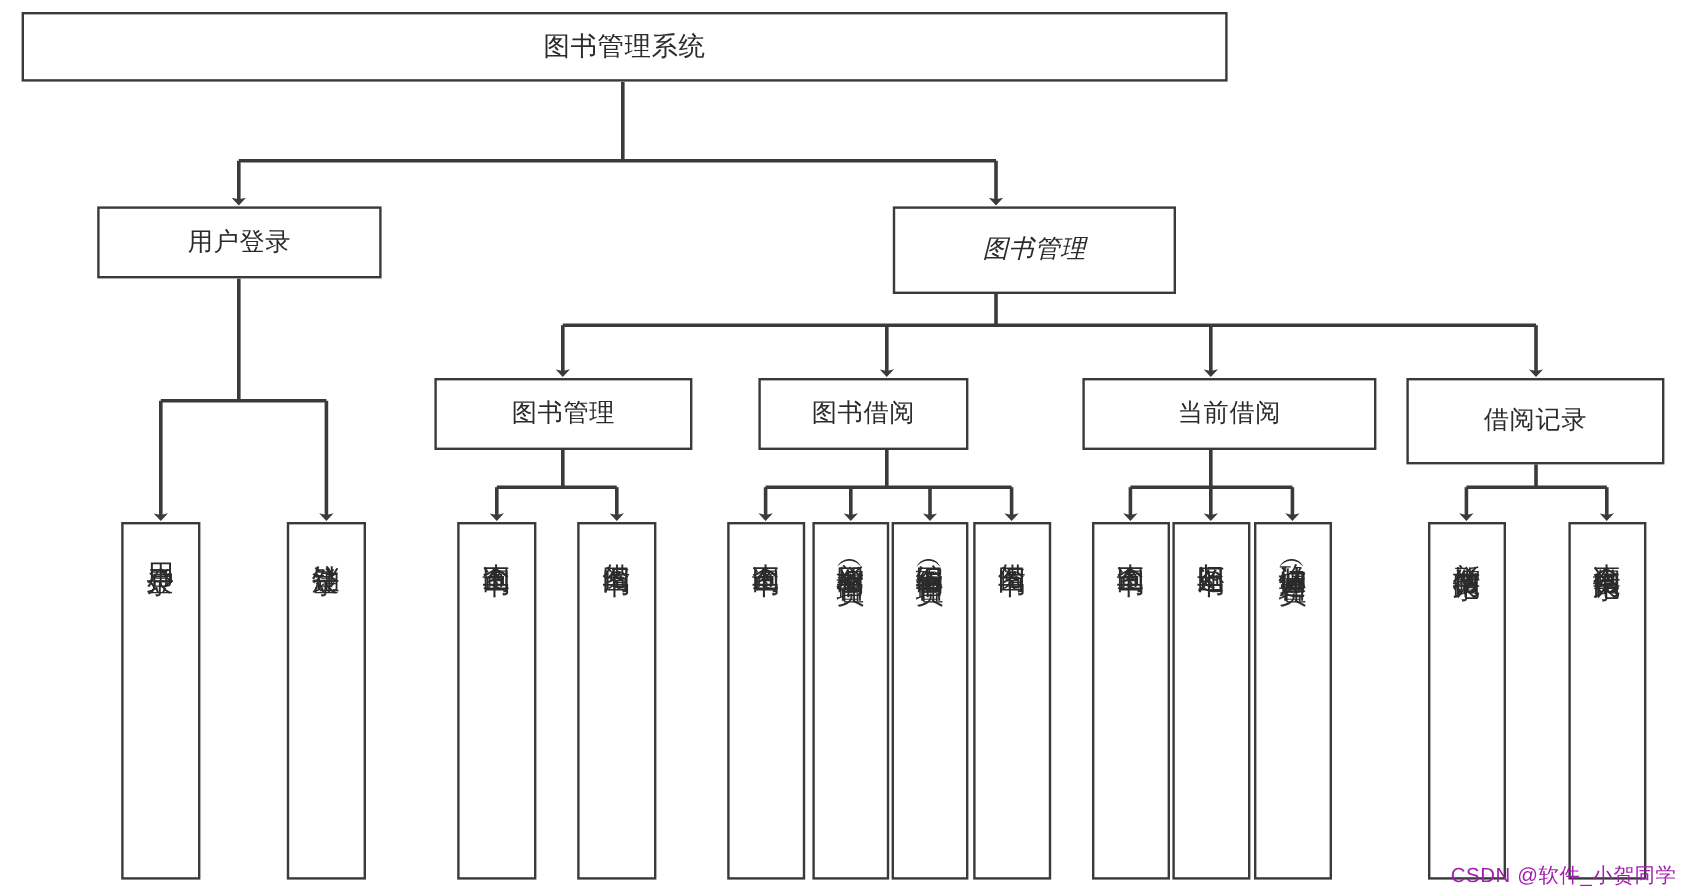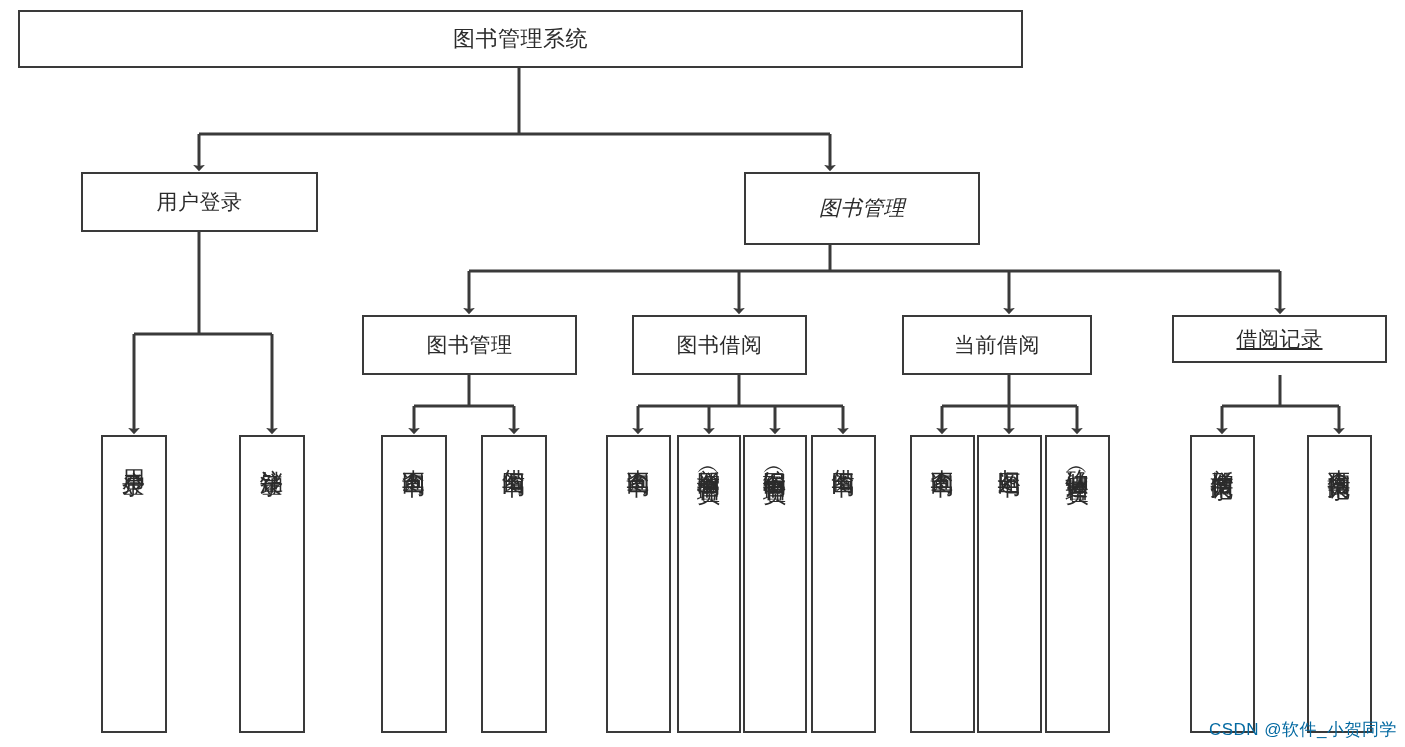--- a/index.html
+++ b/index.html
@@ -60,21 +60,21 @@
     max-height: 272px;
   }
   .node.title .label {
     font-size: 22px;
   }
   #watermark {
     position: absolute;
     right: 8px;
     bottom: 6px;
     font-size: 17px;
-    color: #0369a1;
+    color: #a21caf;
     letter-spacing: 0.5px;
     white-space: nowrap;
     user-select: none;
   }
 </style>
 </head>
 <body>
 
 <div id="diagram-root">
 
@@ -141,25 +141,25 @@
   </div>
 
   <div class="node horizontal" style="left:362px; top:315px; width:215px; height:60px;">
     <span class="label">图书管理</span>
   </div>
 
   <div class="node horizontal" style="left:632px; top:315px; width:175px; height:60px;">
     <span class="label">图书借阅</span>
   </div>
 
-  <div class="node horizontal" style="left:902px; top:315px; width:190px; height:60px;">
+  <div class="node horizontal" style="left:902px; top:315px; width:245px; height:60px;">
     <span class="label">当前借阅</span>
   </div>
 
-  <div class="node horizontal" style="left:1172px; top:315px; width:215px; height:48px;text-decoration:underline;">
+  <div class="node horizontal" style="left:1172px; top:315px; width:215px; height:72px;">
     <span class="label">借阅记录</span>
   </div>
 
   <div class="node vertical" style="left:101px; top:435px; width:66px; height:298px;">
     <span class="label">用户登录</span>
   </div>
 
   <div class="node vertical" style="left:239px; top:435px; width:66px; height:298px;">
     <span class="label">注销登录</span>
   </div>

